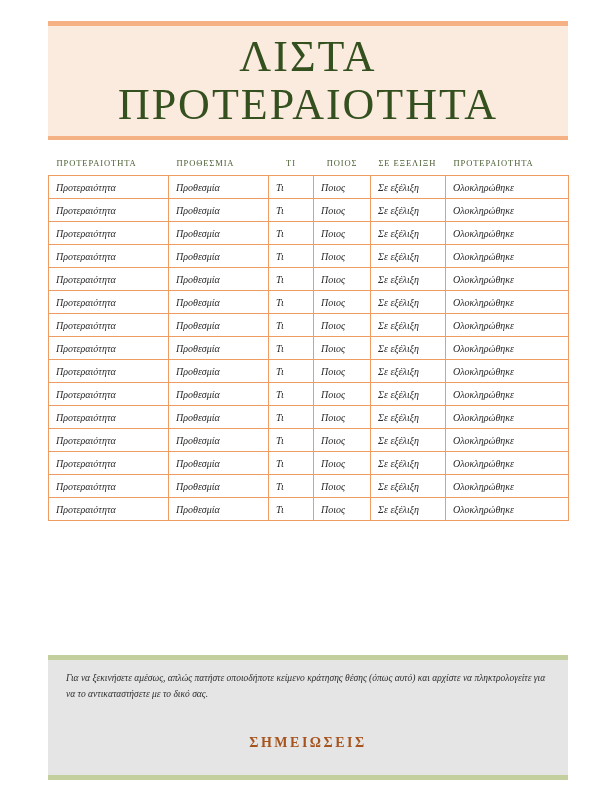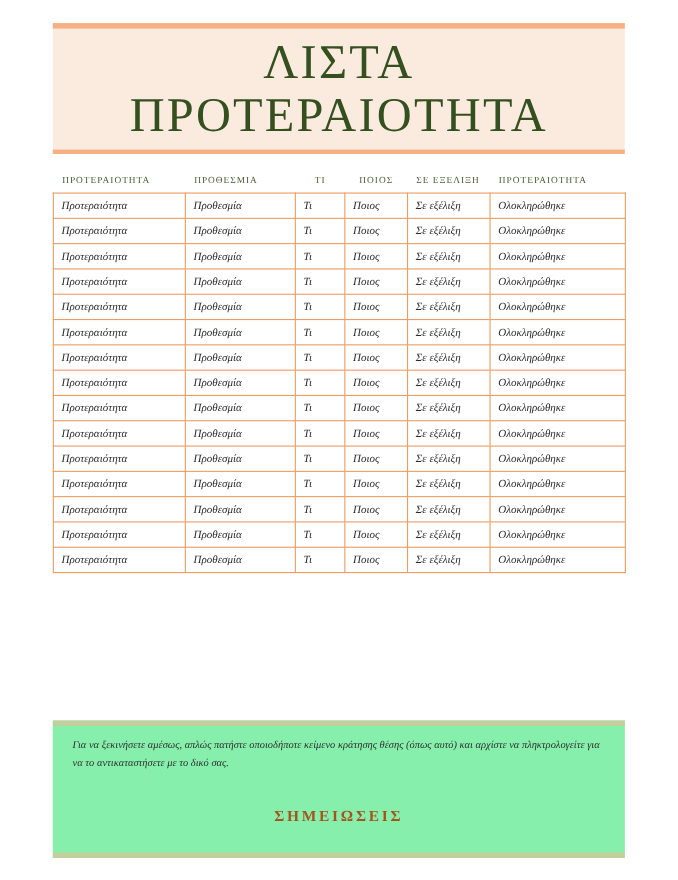--- a/index.html
+++ b/index.html
@@ -97,21 +97,21 @@
   }
 
   
   .notes-box {
     position: absolute;
     left: 48px;
     top: 655px;
     width: 520px;
     height: 125px;
     box-sizing: border-box;
-    background: #86efac;
+    background: #e5e5e5;
     border-top: 5px solid #c3cf9c;
     border-bottom: 5px solid #c3cf9c;
   }
   .notes-text {
     position: absolute;
     left: 18px;
     top: 11px;
     width: 484px;
     font-family: "Liberation Serif", serif;
     font-style: italic;

